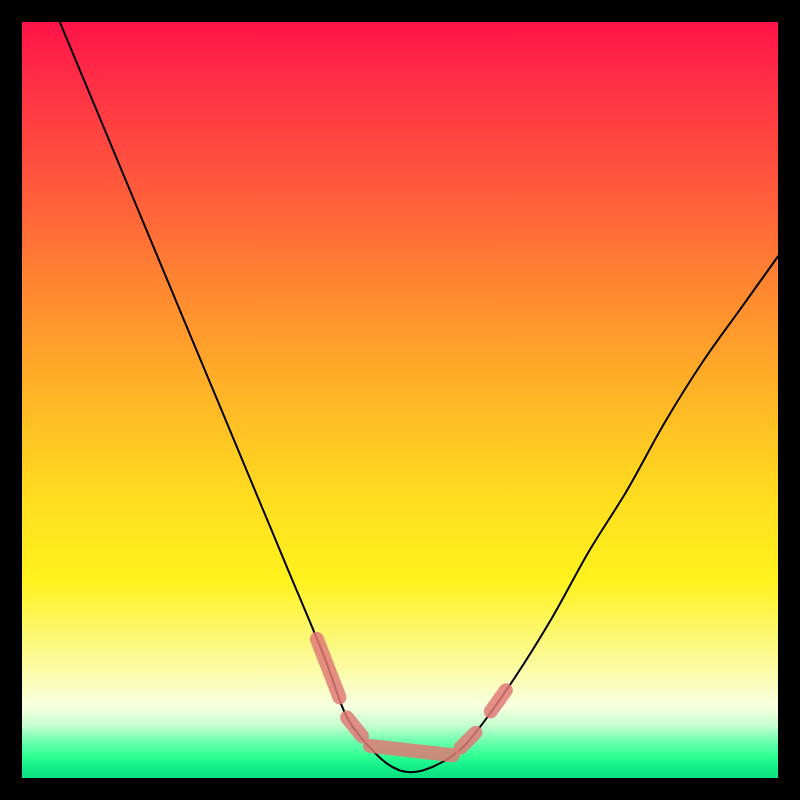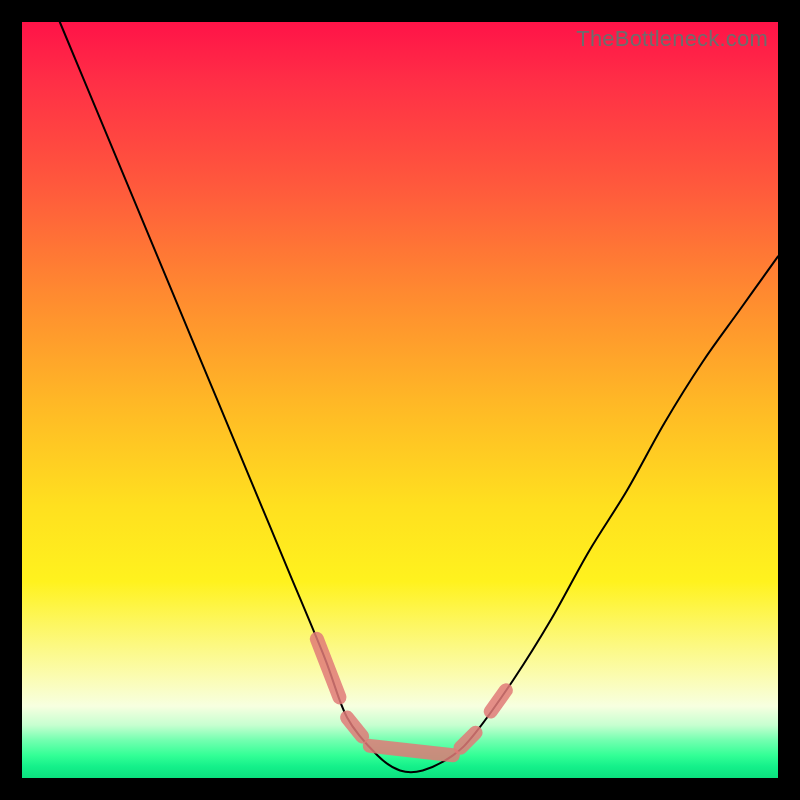--- a/index.html
+++ b/index.html
@@ -77,21 +77,20 @@
     stroke-width: 14;
     stroke-linecap: round;
   }
 </style>
 </head>
 <body>
 
 <div class="frame">
   <div class="plot">
 
-    <div class="watermark">TheBottleneck.com</div>
 
     <svg class="curve" viewBox="0 0 756 756">
       <path id="main-curve" class="curve-line" d="M 37.800000000000004 0 C 44.10000000000001 15.120000000000005, 63.00000000000001 60.48000000000003, 75.60000000000001 90.72000000000003 C 88.2 120.96000000000002, 100.79999999999998 151.19999999999996, 113.39999999999999 181.43999999999994 C 126 211.67999999999992, 138.60000000000002 241.91999999999996, 151.20000000000002 272.15999999999997 C 163.8 302.4, 176.4 332.64, 189 362.88 C 201.6 393.12, 214.2 423.35999999999996, 226.79999999999998 453.59999999999997 C 239.39999999999998 483.84, 251.99999999999994 514.0799999999999, 264.59999999999997 544.3199999999999 C 277.2 574.56, 292.32000000000005 609.8399999999999, 302.40000000000003 635.04 C 312.48 660.24, 316.26 679.14, 325.08 695.52 C 333.9 711.9, 346.5 724.5, 355.32 733.32 C 364.14 742.1400000000001, 370.44 745.9200000000001, 378 748.44 C 385.56 750.96, 391.86 750.96, 400.68 748.44 C 409.5 745.9200000000001, 422.09999999999997 739.6200000000001, 430.91999999999996 733.32 C 439.73999999999995 727.02, 443.52 723.24, 453.59999999999997 710.64 C 463.67999999999995 698.04, 478.80000000000007 676.62, 491.40000000000003 657.72 C 504 638.82, 516.5999999999999 618.66, 529.1999999999999 597.24 C 541.8 575.82, 554.4 550.62, 567 529.2 C 579.6 507.78000000000003, 592.2 490.14, 604.8000000000001 468.71999999999997 C 617.4000000000001 447.29999999999995, 630 422.1, 642.6 400.68 C 655.2 379.26, 667.8 359.09999999999997, 680.4 340.2 C 693 321.3, 705.5999999999999 304.92, 718.1999999999999 287.28000000000003 C 730.8 269.64000000000004, 749.7 243.18, 756 234.36"></path>
       <g id="bead-group">
           <line x1="294.84000000000003" y1="616.896" x2="317.52" y2="675.36" class="beads"></line>
           <line x1="325.08" y1="695.52" x2="340.2" y2="714.42" class="beads"></line>
           <line x1="347.76" y1="723.87" x2="430.91999999999996" y2="733.32" class="beads"></line>
           <line x1="438.47999999999996" y1="725.76" x2="453.59999999999997" y2="710.64" class="beads"></line>
           <line x1="468.71999999999997" y1="689.472" x2="483.84000000000003" y2="668.304" class="beads"></line>
         </g>

